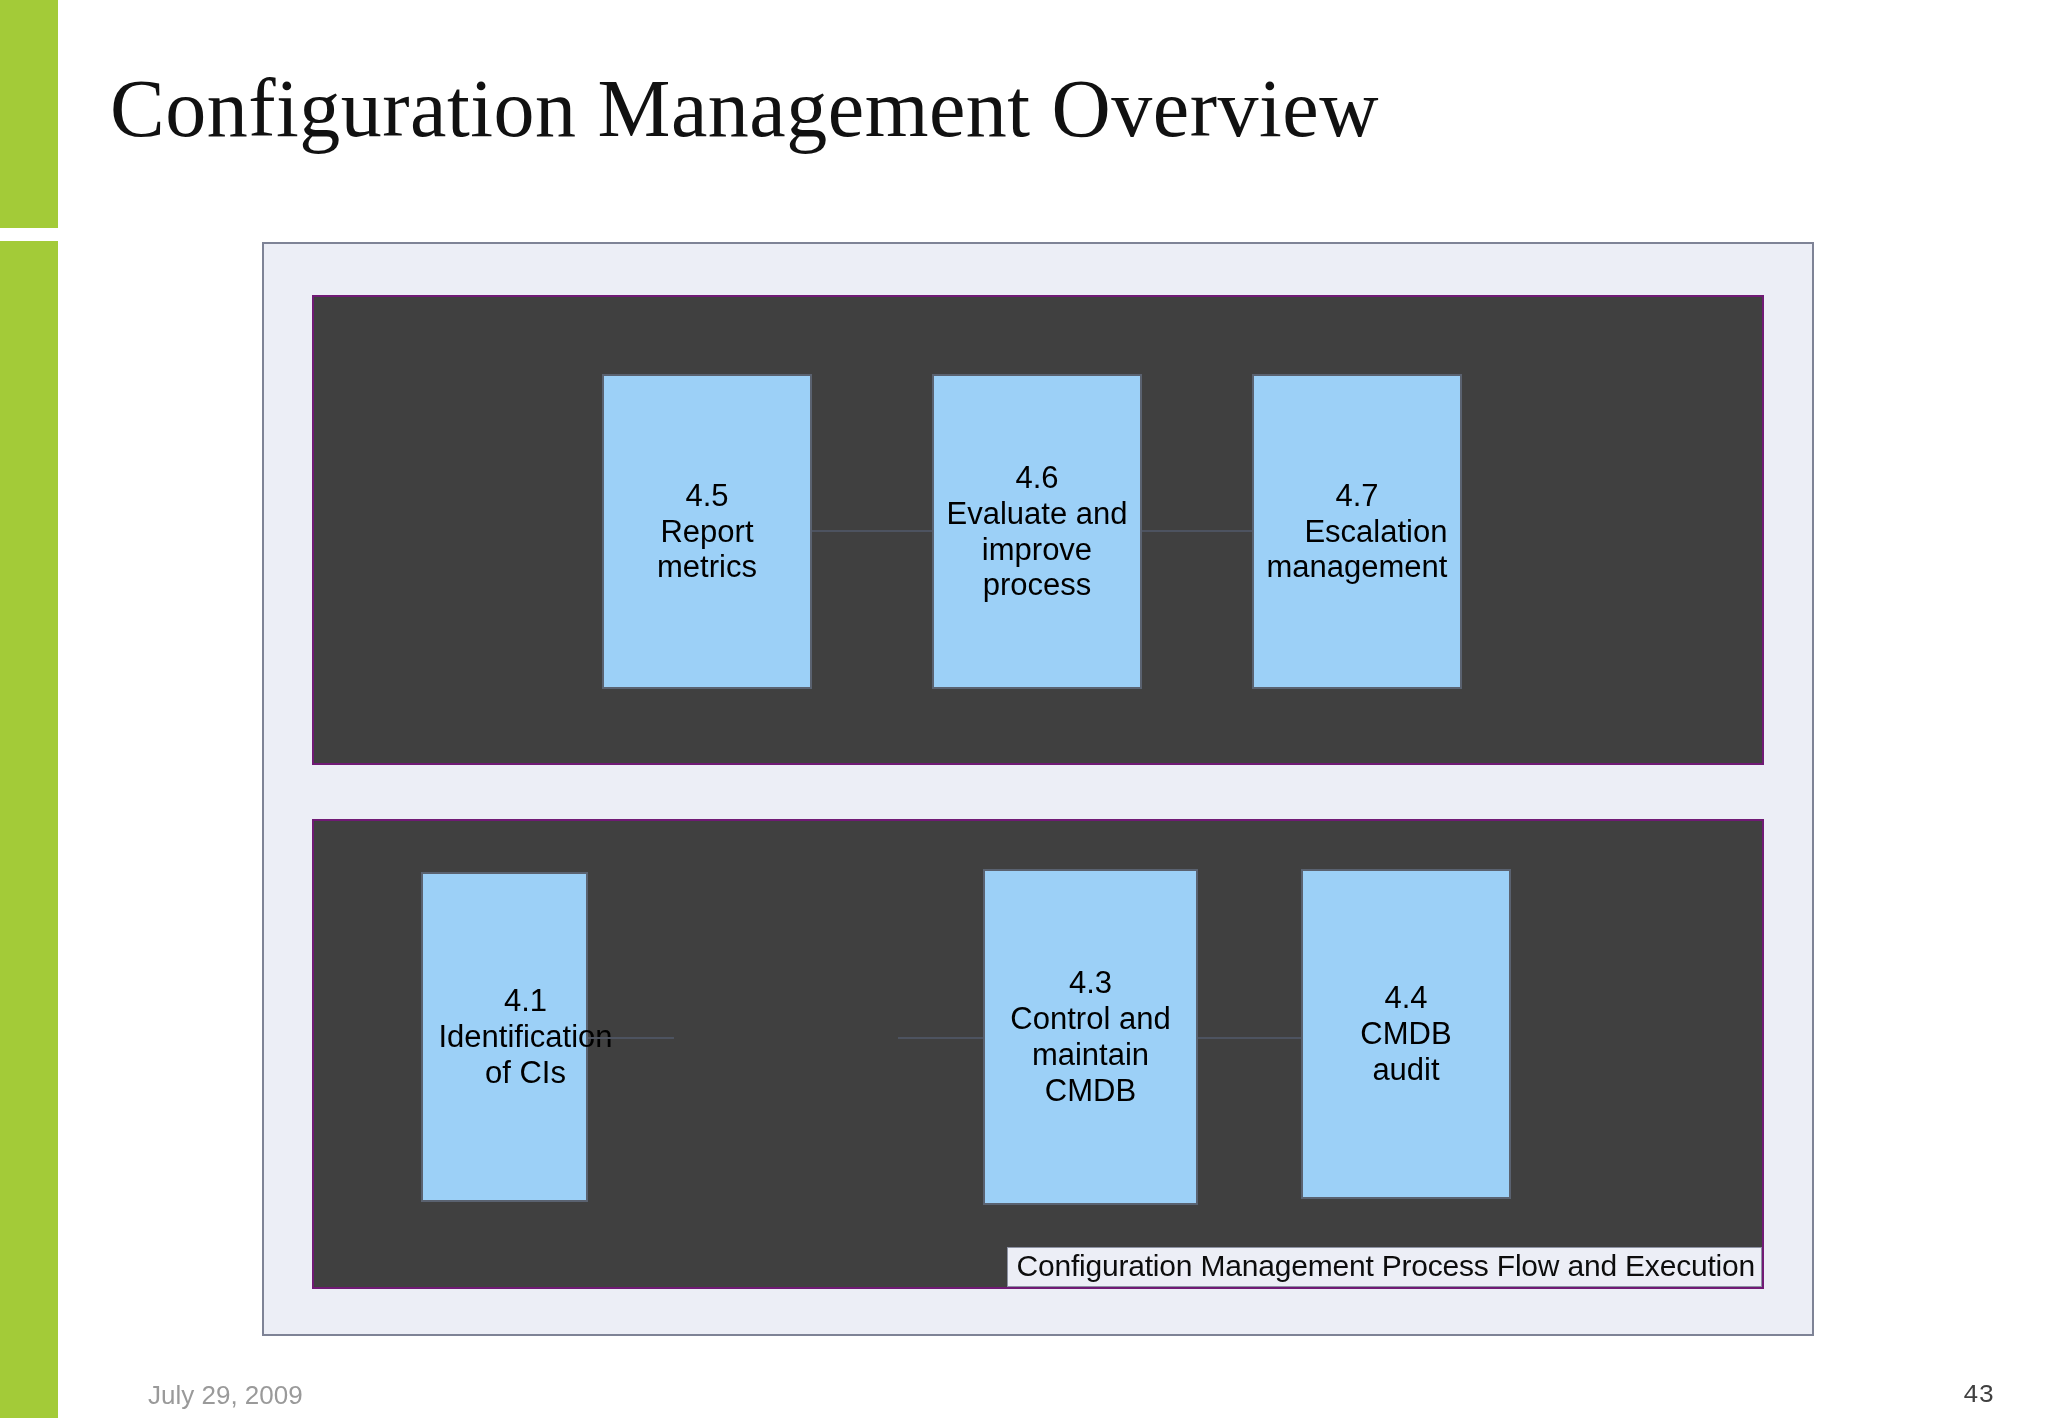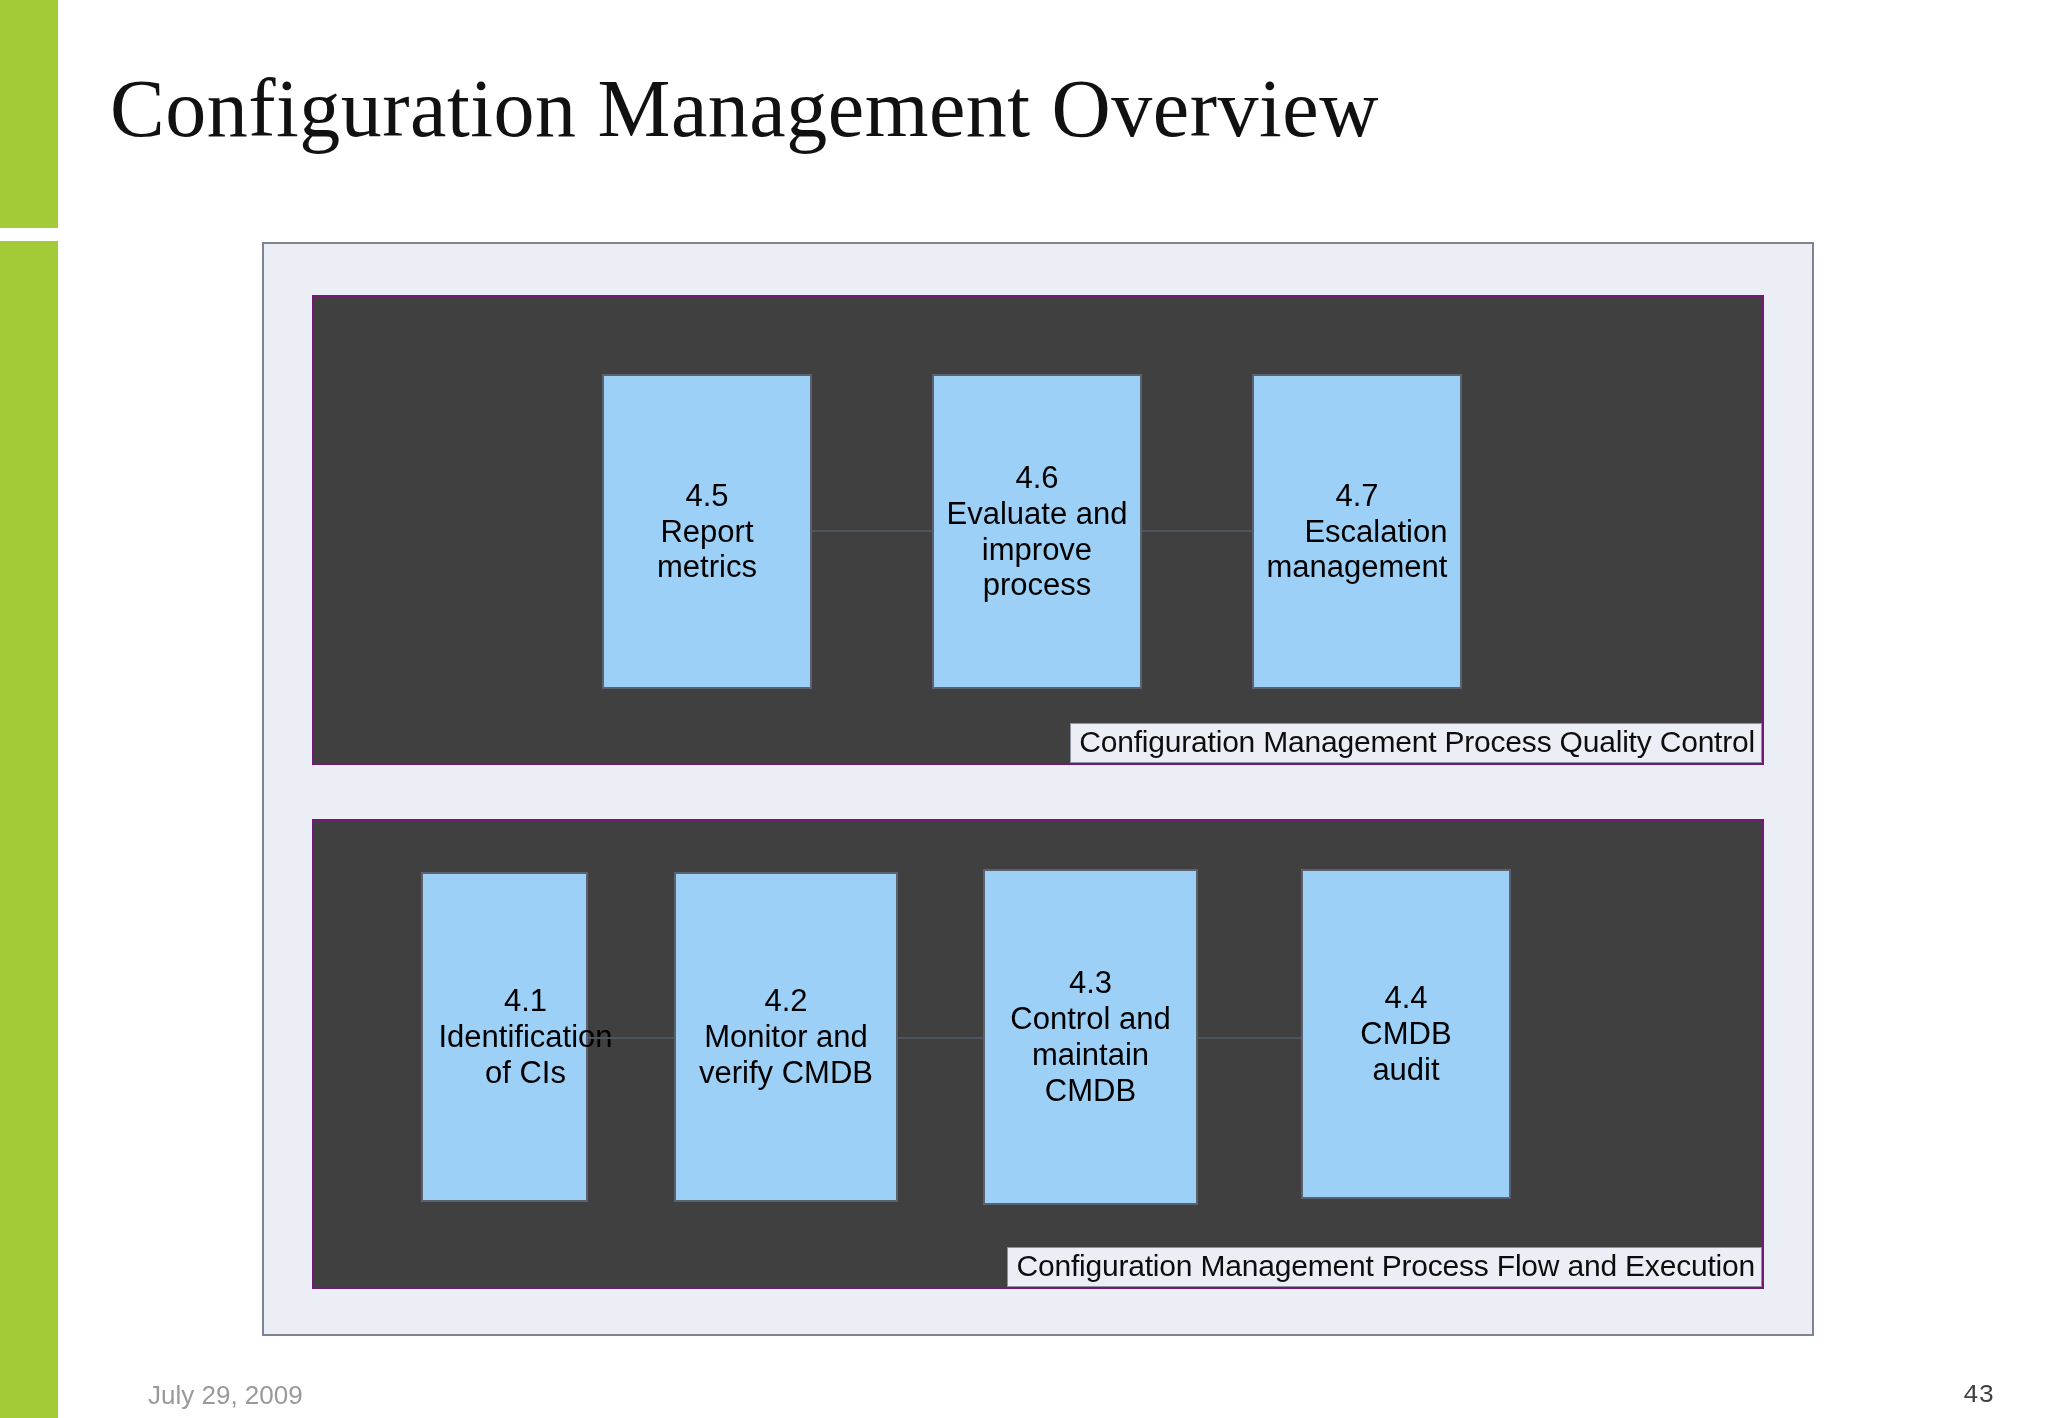--- a/index.html
+++ b/index.html
@@ -166,38 +166,32 @@
     </div>
 
     <div class="connector" style="left:828px; top:233px; width:110px;"></div>
 
     <div class="process-box" style="left:938px; top:77px; width:210px; height:315px;text-align:right;">
       <span class="pb-num">4.7</span>
       <span class="pb-label">Escalation
 management</span>
     </div>
 
-    <div class="group-caption">Configuration Management Process Quality Control</div>
   </div>
 
   <div class="group-box group-flow">
 
     <div class="process-box" style="left:107px; top:51px; width:167px; height:330px;padding-left:46px;">
       <span class="pb-num">4.1</span>
       <span class="pb-label">Identification
 of CIs</span>
     </div>
 
     <div class="connector" style="left:274px; top:216px; width:86px;"></div>
 
-    <div class="process-box" style="left:360px; top:51px; width:224px; height:330px;">
-      <span class="pb-num">4.2</span>
-      <span class="pb-label">Monitor and
-verify CMDB</span>
-    </div>
 
     <div class="connector" style="left:584px; top:216px; width:85px;"></div>
 
     <div class="process-box" style="left:669px; top:48px; width:215px; height:336px;">
       <span class="pb-num">4.3</span>
       <span class="pb-label">Control and
 maintain
 CMDB</span>
     </div>
 

